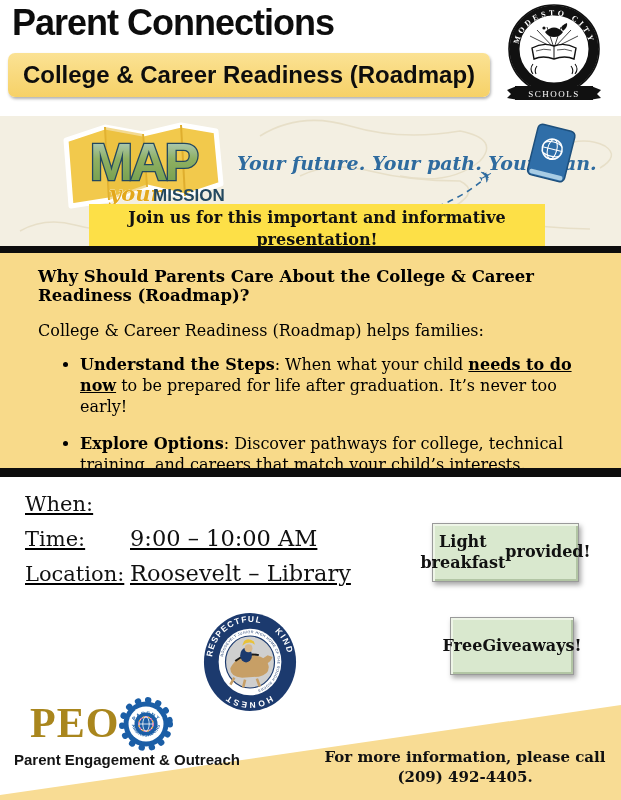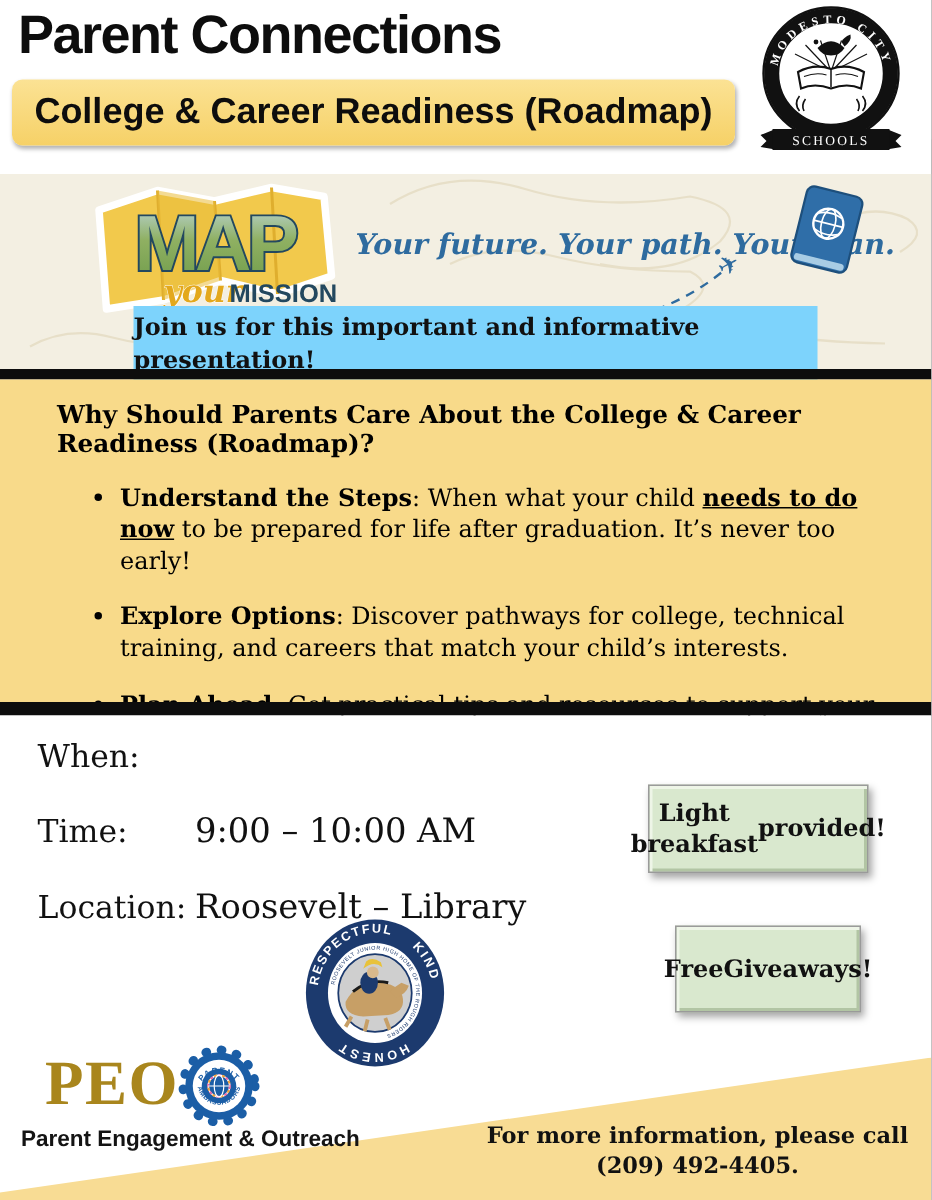--- a/index.html
+++ b/index.html
@@ -12,41 +12,41 @@
   .subtitle-box span{font-family:"Liberation Sans",sans-serif;font-weight:800;font-size:24px;color:#0d0d0d;}
   .district-seal{position:absolute;left:497px;top:4px;}
 
   
   .sec-hero{position:absolute;left:0;top:116px;width:621px;height:135px;background:#f3efe2;}
   .hero-texture{position:absolute;left:0;top:0;}
   .map-logo{position:absolute;left:52px;top:2px;}
   .tagline{position:absolute;left:237px;top:36px;font-size:19px;font-weight:bold;font-style:italic;color:#2e6b9f;white-space:nowrap;}
   .passport{position:absolute;left:524px;top:6px;}
   .plane-trail{position:absolute;left:425px;top:50px;}
-  .invite-banner{position:absolute;left:89px;top:88px;width:456px;height:50px;background:#7dd3fc;padding-top:3px;box-sizing:border-box;}
+  .invite-banner{position:absolute;left:89px;top:88px;width:456px;height:50px;background:#fde047;text-align:center;padding-top:3px;box-sizing:border-box;}
   .invite-bold{font-size:16px;font-weight:bold;color:#111;line-height:1.35;}
   .invite-italic{font-size:15.5px;font-style:italic;color:#111;line-height:1.3;}
 
   .bar{position:absolute;left:0;width:621px;background:#0d0d0d;}
   .bar1{top:246px;height:7px;}
   .bar2{top:468px;height:9px;}
 
   
   .sec-why{position:absolute;left:0;top:253px;width:621px;height:215px;background:#f8da8a;box-sizing:border-box;padding:14px 40px 0 38px;color:#000000;}
   .why-heading{font-size:16.5px;font-weight:bold;margin:0 0 16px 0;}
   .why-intro{font-size:16px;margin:0 0 14px 0;}
   .why-list{margin:0 0 0 16px;padding-left:26px;width:505px;list-style:disc outside;}
   .why-list li{font-size:16px;line-height:1.32;margin-bottom:16px;}
   .b{font-weight:bold;}
   .u{text-decoration:underline;}
 
   
   .sec-bottom{position:absolute;left:0;top:477px;width:621px;height:323px;background:#fff;}
   .wedge{position:absolute;left:0;top:0;width:621px;height:323px;background:#f8dc94;clip-path:polygon(0 318px,621px 228px,621px 323px,0 323px);}
-  .details{position:absolute;left:25px;top:15px;display:flex;flex-direction:column;gap:25px;}
+  .details{position:absolute;left:25px;top:15px;display:flex;flex-direction:column;gap:9px;text-decoration:underline;}
   .detail-row{display:flex;align-items:baseline;}
   .detail-label{flex:0 0 105px;font-size:21px;color:#111;}
   .detail-value{font-size:22.5px;color:#111;}
   .callout{position:absolute;background:#d9e8ce;border:1px solid #9a9a9a;box-shadow:inset 2px 2px 0 #eef5e7,inset -2px -2px 0 #b2c5a4,2px 3px 5px rgba(0,0,0,.35);display:flex;align-items:center;justify-content:center;text-align:center;}
   .callout span{font-size:16px;font-weight:bold;color:#111;line-height:1.3;}
   .callout-breakfast{left:432px;top:46px;width:145px;height:57px;}
   .callout-giveaways{left:450px;top:140px;width:122px;height:56px;}
   .school-seal{position:absolute;left:201px;top:134px;}
   .peo{position:absolute;left:14px;top:216px;width:220px;}
   .peo-acronym{position:absolute;left:16px;top:6px;font-family:Liberation Serif, serif;font-weight:800;font-size:42px;color:#a9861d;letter-spacing:1px;}
@@ -159,20 +159,21 @@
     <div class="invite-banner">
       <div class="invite-bold">Join us for this important and informative presentation!</div>
       <div class="invite-italic">Together, we’ll make sure your child is ready for the future.</div>
     </div>
   </div>
 
   <div class="bar bar1"></div>
 
   <div class="sec-why">
     <p class="why-heading">Why Should Parents Care About the College &amp; Career Readiness (Roadmap)?</p>
+    <p class="why-intro">College &amp; Career Readiness (Roadmap) helps families:</p>
     <ul class="why-list">
       <li><span class="b">Understand the Steps</span><span>: When what your child </span><span class="b u">needs to do now</span><span> to be prepared for life after graduation. It’s never too early!</span></li>
       <li><span class="b">Explore Options</span><span>: Discover pathways for college, technical training, and careers that match your child’s interests.</span><span class="b u"></span><span></span></li>
       <li><span class="b">Plan Ahead</span><span>: Get practical tips and resources to support your child’s goals and reduce stress later.</span><span class="b u"></span><span></span></li>
     </ul>
   </div>
 
   <div class="bar bar2"></div>
 
   <div class="sec-bottom">

